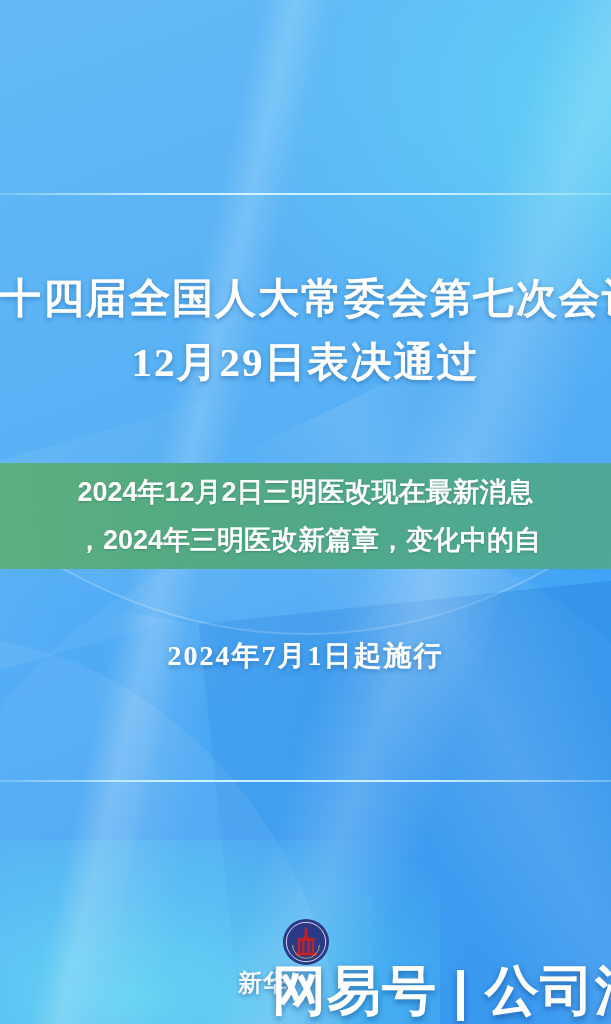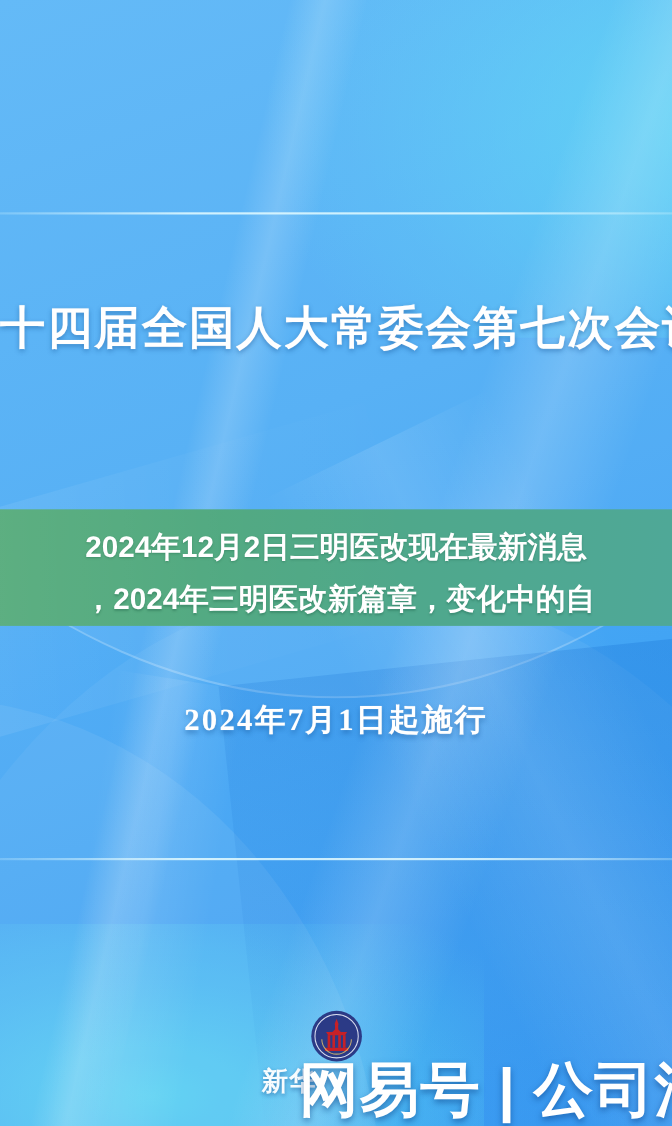--- a/index.html
+++ b/index.html
@@ -116,21 +116,21 @@
     background:linear-gradient(100deg,#4FA876 0%,#4FA87E 28%,#4FA88C 62%,#4FA898 100%);
   }
   .band-sheen{
     position:absolute;left:-10%;top:-40%;width:70%;height:190%;
     background:linear-gradient(105deg,rgba(255,255,255,.10) 0%,rgba(255,255,255,.02) 60%,rgba(255,255,255,0) 100%);
     transform:rotate(-16deg);
     pointer-events:none;
   }
   .title-text{
     position:absolute;left:0;top:0;width:100%;height:100%;
-    display:flex;flex-direction:column;justify-content:flex-end;
+    display:flex;flex-direction:column;justify-content:center;
     color:#FFFFFF;
     font-family:"Liberation Sans", sans-serif;
     font-weight:700;
     font-size:27px;
     line-height:48px;
     letter-spacing:0px;
     text-align:center;
     text-shadow:0 1px 2px rgba(0,60,40,.25);
     white-space:nowrap;
   }
@@ -178,20 +178,21 @@
   <div class="bg-arc-bottom2"></div>
   <div class="bg-wedge-dark"></div>
   <div class="sweep sweep-a"></div>
   <div class="sweep sweep-b"></div>
   <div class="sweep sweep-c"></div>
   <div class="sweep sweep-d"></div>
   <div class="rule rule-1"></div>
   <div class="rule rule-2"></div>
 
   <div class="headline headline-1">十四届全国人大常委会第七次会议</div>
+  <div class="headline headline-2">12月29日表决通过</div>
 
   <div class="watermark">新华社 新媒体中心</div>
 
   <div class="title-band">
     <div class="band-sheen"></div>
     <div class="title-text">
       <div class="title-line-1">2024年12月2日三明医改现在最新消息</div>
       <div class="title-line-2">，2024年三明医改新篇章，变化中的自</div>
     </div>
   </div>

